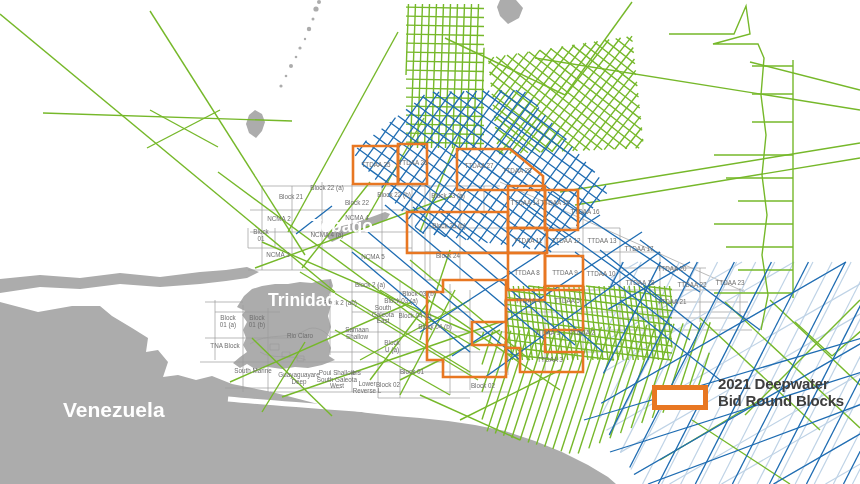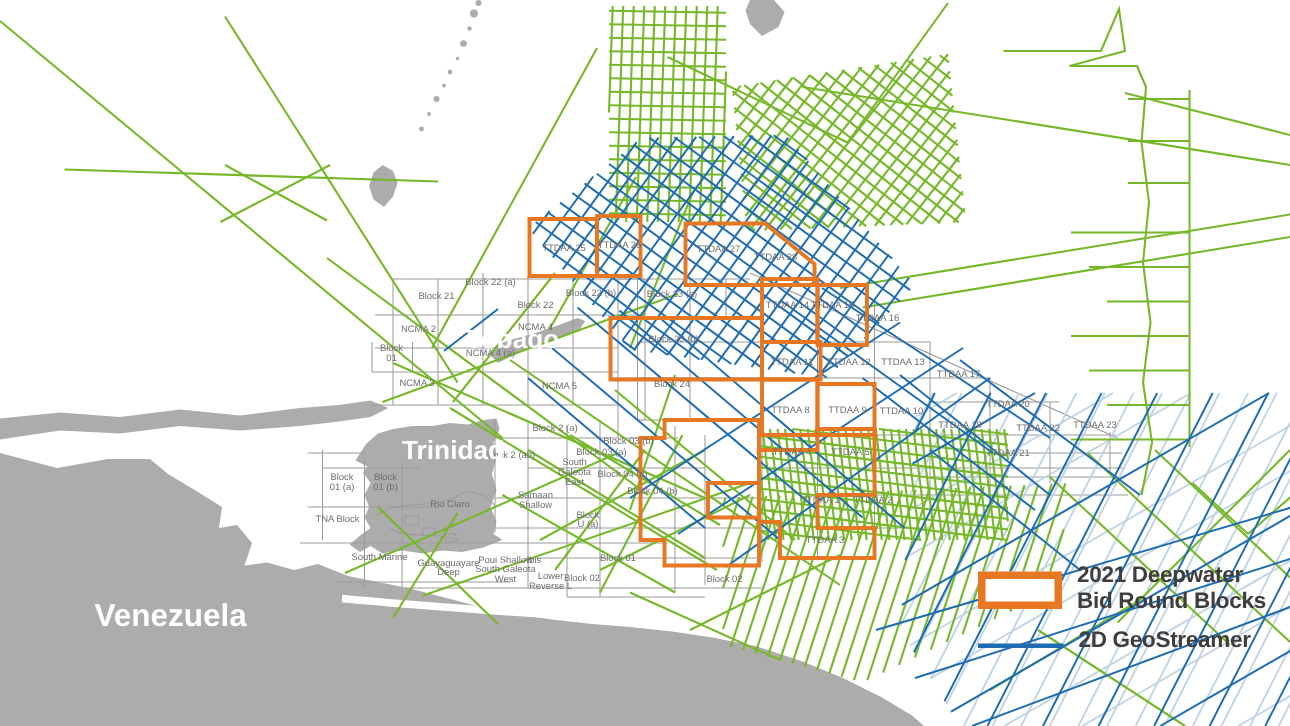--- a/index.html
+++ b/index.html
@@ -6,21 +6,21 @@
   #app{position:relative;width:860px;height:484px;overflow:hidden;background:#fff;}
   #map-svg{position:absolute;left:0;top:0;}
   .gridline{stroke:#9C9C9C;stroke-width:.7;fill:none;}
   .g{stroke:var(--c-green,#76B82A);stroke-width:1.4;fill:none;}
   .b{stroke:var(--c-blue,#1E6CB2);stroke-width:1.3;fill:none;}
   .lb{stroke:var(--c-lblue,#BFD3E6);stroke-width:1.2;fill:none;}
   .orange{stroke:var(--c-orange,#E87722);stroke-width:2.6;fill:none;stroke-linejoin:miter;}
   .blk{font:6.3px "Liberation Sans",sans-serif;fill:#6E6E6E;text-anchor:middle;}
   .plc{font-weight:bold;fill:#FFFFFF;font-family:"Liberation Sans",sans-serif;}
   .legend{position:absolute;left:652px;top:376px;width:200px;}
-  .legend-item{display:flex;gap:10px;align-items:center;margin-bottom:9px;}
+  .legend-item{display:flex;gap:10px;align-items:flex-end;margin-bottom:9px;}
   .sw-rect{width:46px;height:15px;border:5px solid var(--c-orange,#E87722);background:#fff;flex:none;margin-top:2px;}
   .sw-line{width:57px;height:0;border-top:3px solid;flex:none;margin-top:7px;}
   .sw-blue{border-color:var(--c-blue,#1E6CB2);}
   .sw-green{border-color:var(--c-green,#76B82A);}
   .legend-label{font-weight:bold;font-size:15px;line-height:1.12;color:#3E3E3E;letter-spacing:-.2px;}
 </style>
 </head>
 <body>
 
 <div id="app">
@@ -501,18 +501,14 @@
         <text x="268" y="306" class="plc" font-size="17.5">Trinidad</text>
         <text x="311" y="232" class="plc" font-size="17.5">Tobago</text>
       </g>
     </svg>
 
   <div class="legend">
     <div class="legend-item">
       <span class="sw-rect"></span>
       <span class="legend-label">2021 Deepwater Bid Round Blocks</span>
     </div>
-    <div class="legend-item">
-      <span class="sw-line sw-blue"></span>
-      <span class="legend-label">2D GeoStreamer</span>
-    </div>
   </div>
 </div>
 
 </body></html>

